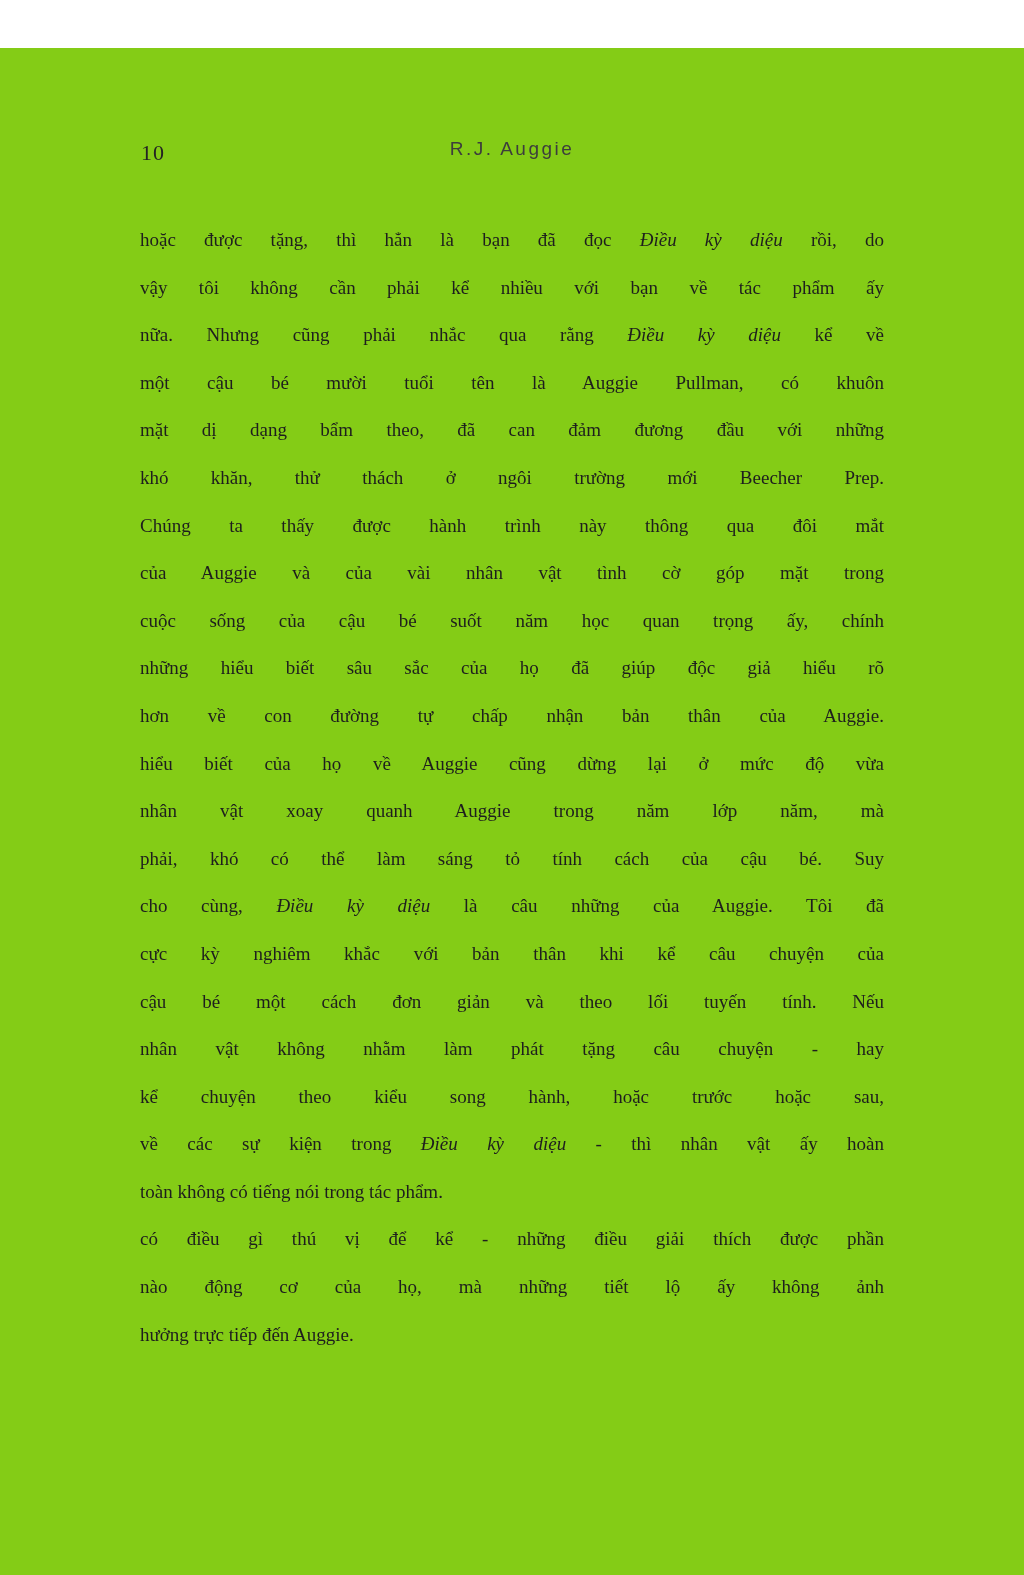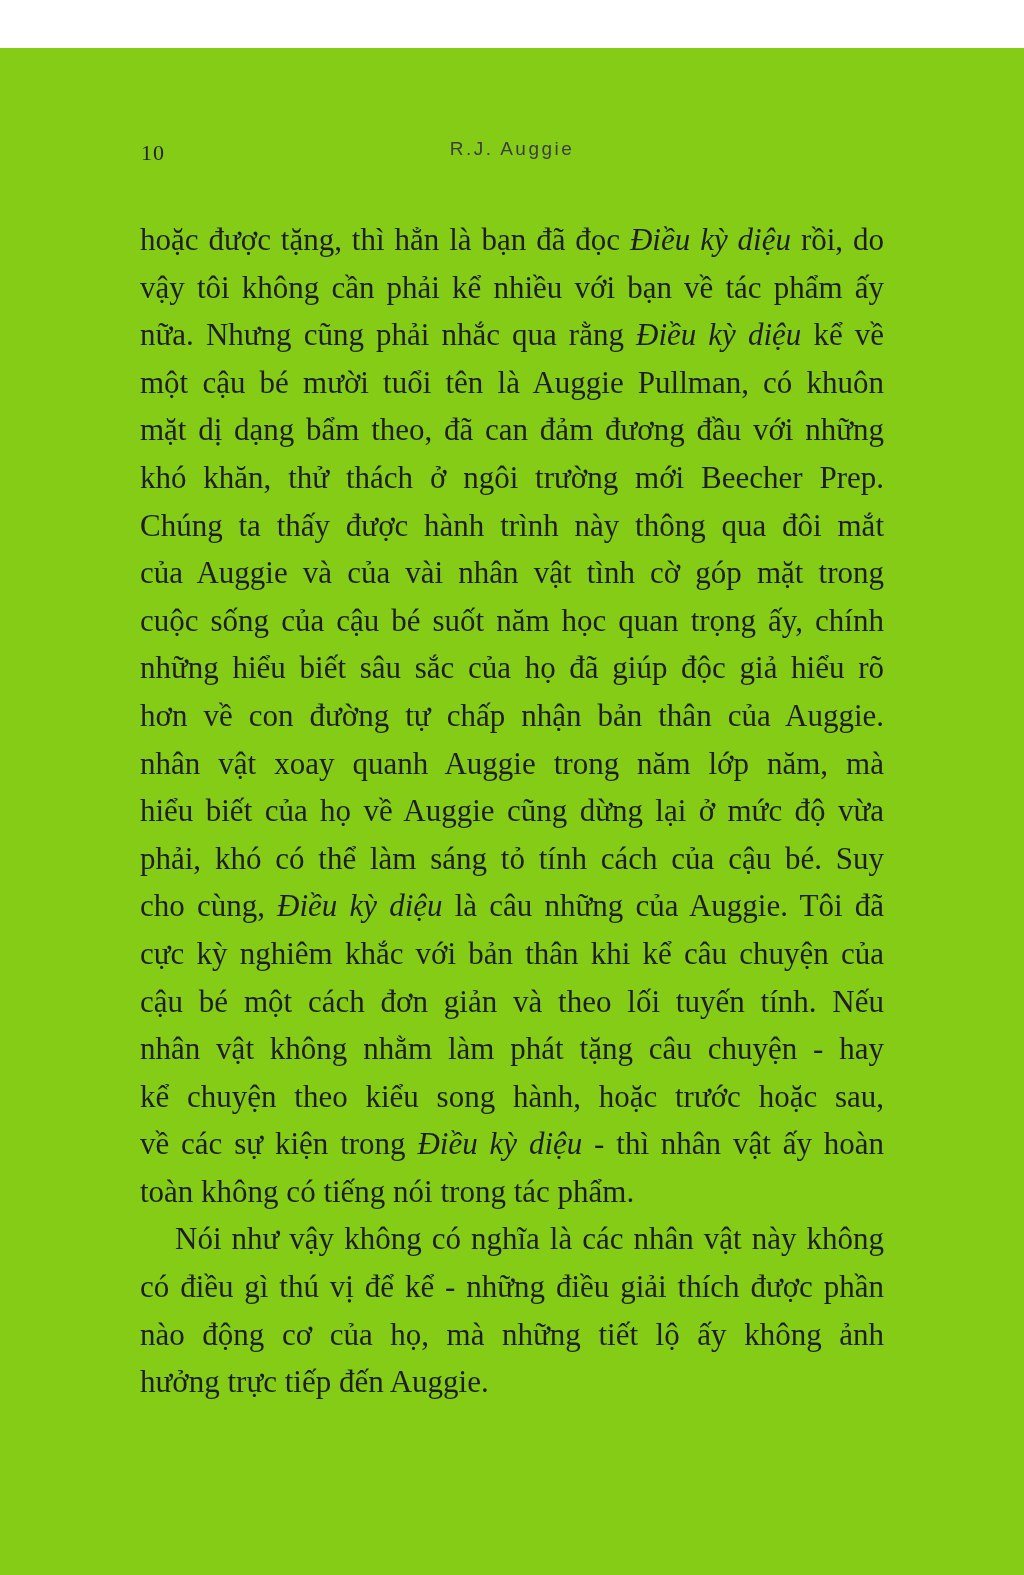--- a/index.html
+++ b/index.html
@@ -40,21 +40,21 @@
     font-size: 19px;
     font-weight: 500;
     letter-spacing: 2.5px;
     color: #3d3d3d;
   }
   .bodytext {
     position: absolute;
     left: 140px;
     top: 168px;
     width: 744px;
-    font-size: 31px;
+    font-size: 19px;
     line-height: 47.6px;
     color: #1e1e1e;
   }
   .paragraph { margin: 0; padding: 0; }
   .line {
     text-align: justify;
     text-align-last: justify;
   }
   .line.para-last {
     text-align-last: left;
@@ -80,31 +80,30 @@
         <div class="line"><span class="">vậy tôi không cần phải kể nhiều với bạn về tác phẩm ấy</span></div>
         <div class="line"><span class="">nữa. Nhưng cũng phải nhắc qua rằng </span><span class="it">Điều kỳ diệu</span><span class=""> kể về</span></div>
         <div class="line"><span class="">một cậu bé mười tuổi tên là Auggie Pullman, có khuôn</span></div>
         <div class="line"><span class="">mặt dị dạng bẩm theo, đã can đảm đương đầu với những</span></div>
         <div class="line"><span class="">khó khăn, thử thách ở ngôi trường mới Beecher Prep.</span></div>
         <div class="line"><span class="">Chúng ta thấy được hành trình này thông qua đôi mắt</span></div>
         <div class="line"><span class="">của Auggie và của vài nhân vật tình cờ góp mặt trong</span></div>
         <div class="line"><span class="">cuộc sống của cậu bé suốt năm học quan trọng ấy, chính</span></div>
         <div class="line"><span class="">những hiểu biết sâu sắc của họ đã giúp độc giả hiểu rõ</span></div>
         <div class="line"><span class="">hơn về con đường tự chấp nhận bản thân của Auggie.</span></div>
+        <div class="line"><span class="">hiểu biết của họ về Auggie cũng dừng lại ở mức độ vừa</span></div>
         <div class="line"><span class="">nhân vật xoay quanh Auggie trong năm lớp năm, mà</span></div>
-        <div class="line"><span class="">hiểu biết của họ về Auggie cũng dừng lại ở mức độ vừa</span></div>
         <div class="line"><span class="">phải, khó có thể làm sáng tỏ tính cách của cậu bé. Suy</span></div>
         <div class="line"><span class="">cho cùng, </span><span class="it">Điều kỳ diệu</span><span class=""> là câu những của Auggie. Tôi đã</span></div>
         <div class="line"><span class="">cực kỳ nghiêm khắc với bản thân khi kể câu chuyện của</span></div>
         <div class="line"><span class="">cậu bé một cách đơn giản và theo lối tuyến tính. Nếu</span></div>
         <div class="line"><span class="">nhân vật không nhằm làm phát tặng câu chuyện - hay</span></div>
         <div class="line"><span class="">kể chuyện theo kiểu song hành, hoặc trước hoặc sau,</span></div>
         <div class="line"><span class="">về các sự kiện trong </span><span class="it">Điều kỳ diệu</span><span class=""> - thì nhân vật ấy hoàn</span></div>
         <div class="line para-last"><span class="">toàn không có tiếng nói trong tác phẩm.</span></div>
       </div>
       <div class="paragraph">
-        <div class="line indent-first"><span class="">Nói như vậy không có nghĩa là các nhân vật này không</span></div>
         <div class="line"><span class="">có điều gì thú vị để kể - những điều giải thích được phần</span></div>
         <div class="line"><span class="">nào động cơ của họ, mà những tiết lộ ấy không ảnh</span></div>
         <div class="line para-last"><span class="">hưởng trực tiếp đến Auggie.</span></div>
       </div>
     </div>
 </div>
 
 </body></html>

